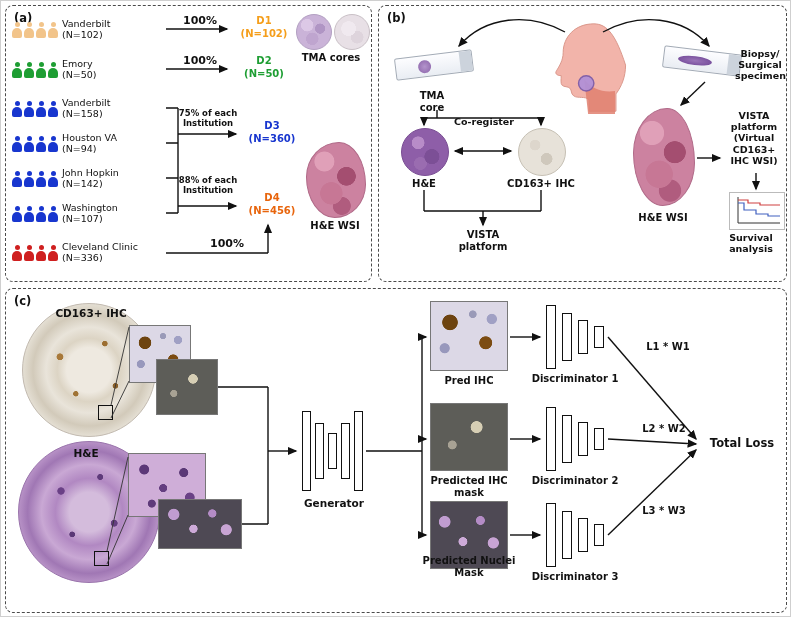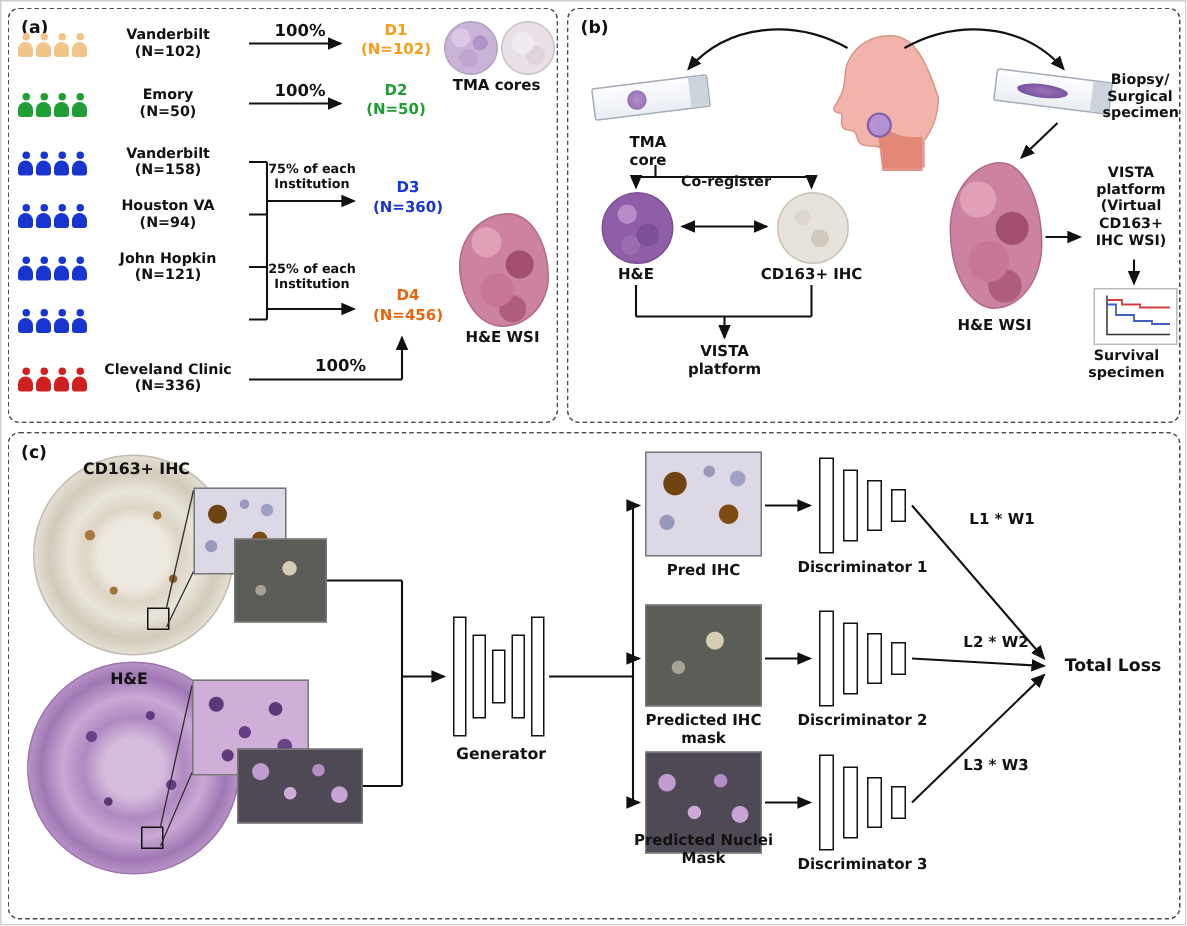--- a/index.html
+++ b/index.html
@@ -11,21 +11,21 @@
   #panel-c{left:4px;top:287px;width:782px;height:325px;}
   .pletter{position:absolute;left:8px;top:5px;font-weight:bold;font-size:11.5px;}
   .wires{position:absolute;left:0;top:0;pointer-events:none;}
   .lbl{position:absolute;font-weight:bold;text-align:center;line-height:1.18;font-size:10px;color:#111;}
   
   .cohort{position:absolute;left:6px;display:flex;align-items:center;height:28px;}
   .persons{display:flex;gap:2px;margin-right:4px;}
   .person{position:relative;width:10px;height:16px;display:inline-block;}
   .person::before{content:"";position:absolute;top:0;left:2.5px;width:5px;height:5px;border-radius:50%;background:currentColor;}
   .person::after{content:"";position:absolute;top:5.5px;left:0;width:10px;height:10px;border-radius:5px 5px 2px 2px;background:currentColor;}
-  .cohort-text{width:100px;text-align:center;font-weight:bold;font-size:9.5px;line-height:1.15;color:#111;}
+  .cohort-text{width:100px;text-align:left;font-weight:normal;font-size:9.5px;line-height:1.15;color:#111;}
   .dset{position:absolute;width:64px;text-align:center;font-weight:bold;font-size:10px;line-height:1.25;}
   .flabel{position:absolute;font-weight:bold;font-size:11px;text-align:center;line-height:1.15;color:#111;}
   .circle{position:absolute;border-radius:50%;}
   .tex-tma1{background:radial-gradient(circle at 30% 30%,#dcc8e6 0 18%,transparent 19%),radial-gradient(circle at 68% 40%,#b095c4 0 16%,transparent 17%),radial-gradient(circle at 45% 70%,#bfa5cf 0 20%,transparent 21%),#cab3d8;border:1px solid #b3a0c2;}
   .tex-tma2{background:radial-gradient(circle at 40% 40%,#f0e9ef 0 25%,transparent 26%),radial-gradient(circle at 65% 65%,#ded4dc 0 20%,transparent 21%),#e8e0e6;border:1px solid #c9c0c6;}
   .tex-wsi{position:absolute;background:radial-gradient(circle at 30% 25%,#e0a0b8 0 14%,transparent 15%),radial-gradient(circle at 68% 45%,#a44e70 0 16%,transparent 17%),radial-gradient(circle at 42% 68%,#c77795 0 18%,transparent 19%),radial-gradient(circle at 60% 85%,#b05c7e 0 12%,transparent 13%),#cc82a0;border-radius:55% 45% 52% 48% / 46% 56% 44% 54%;border:1px solid #b06a88;}
   
   .slide{position:absolute;width:76px;height:20px;background:linear-gradient(#fdfdff,#e9edf3);border:1px solid #a3abb6;border-radius:2px;}
   .slide-frost{position:absolute;right:0;top:0;bottom:0;width:12px;background:#ccd3dc;}
   .slide-blob-round{position:absolute;left:22px;top:3.5px;width:13px;height:13px;border-radius:50%;background:radial-gradient(#b494cc,#8a62a8);}
@@ -90,44 +90,45 @@
         </span>
       <span class="cohort-text"><span>Houston VA</span><br><span>(N=94)</span></span>
     </div>
     <div class="cohort" style="top:159px">
       <span class="persons" style="color: rgb(24, 54, 207);">
           <i class="person"></i>
           <i class="person"></i>
           <i class="person"></i>
           <i class="person"></i>
         </span>
-      <span class="cohort-text"><span>John Hopkin</span><br><span>(N=121)</span></span>
+      <span class="cohort-text"><span>John Hopkin</span><br><span>(N=142)</span></span>
     </div>
     <div class="cohort" style="top:194px">
       <span class="persons" style="color: rgb(24, 54, 207);">
           <i class="person"></i>
           <i class="person"></i>
           <i class="person"></i>
           <i class="person"></i>
         </span>
+      <span class="cohort-text"><span>Washington</span><br><span>(N=107)</span></span>
     </div>
     <div class="cohort" style="top:233px">
       <span class="persons" style="color: rgb(207, 31, 31);">
           <i class="person"></i>
           <i class="person"></i>
           <i class="person"></i>
           <i class="person"></i>
         </span>
       <span class="cohort-text"><span>Cleveland Clinic</span><br><span>(N=336)</span></span>
     </div>
 
     <div class="flabel" style="left:168px;top:9px;width:52px">100%</div>
     <div class="flabel" style="left:168px;top:49px;width:52px">100%</div>
     <div class="flabel" style="left:166px;top:103px;width:72px;font-size:8.5px">75% of each Institution</div>
-    <div class="flabel" style="left:166px;top:170px;width:72px;font-size:8.5px">25% of each Institution</div>
+    <div class="flabel" style="left:166px;top:170px;width:72px;font-size:8.5px">88% of each Institution</div>
     <div class="flabel" style="left:196px;top:232px;width:50px">100%</div>
 
     <div class="dset" style="left: 226px; top: 9px; color: rgb(245, 158, 27);"><span>D1</span><br><span>(N=102)</span></div>
     <div class="dset" style="left: 226px; top: 49px; color: rgb(30, 158, 51);"><span>D2</span><br><span>(N=50)</span></div>
     <div class="dset" style="left: 234px; top: 114px; color: rgb(24, 54, 207);"><span>D3</span><br><span>(N=360)</span></div>
     <div class="dset" style="left: 234px; top: 186px; color: rgb(232, 101, 13);"><span>D4</span><br><span>(N=456)</span></div>
 
     <div class="circle tex-tma1" style="left:290px;top:8px;width:34px;height:34px"></div>
     <div class="circle tex-tma2" style="left:328px;top:8px;width:34px;height:34px"></div>
     <div class="lbl" style="left:284px;top:46px;width:82px">TMA cores</div>
@@ -183,21 +184,21 @@
 
     <div class="tex-wsi" style="left:254px;top:102px;width:60px;height:96px"></div>
     <div class="lbl" style="left:246px;top:206px;width:76px">H&amp;E WSI</div>
     <div class="lbl" style="left:344px;top:104px;width:62px;font-size:9.5px">VISTA platform (Virtual CD163+ IHC WSI)</div>
 
     <svg style="position:absolute;left:350px;top:186px;background:#fff;border:1px solid #bbb" width="54" height="36" viewBox="0 0 54 36">
       <path d="M8,4 V30 H50" stroke="#333" stroke-width="1" fill="none"></path>
       <path d="M8,7 H18 V10 H30 V12 H50" stroke="#d04040" stroke-width="1.2" fill="none"></path>
       <path d="M8,10 H14 V17 H26 V21 H38 V23 H50" stroke="#4060c0" stroke-width="1.2" fill="none"></path>
     </svg>
-    <div class="lbl" style="left:336px;top:226px;width:72px;font-size:9.5px">Survival specimen</div>
+    <div class="lbl" style="left:336px;top:226px;width:72px;font-size:9.5px">Survival analysis</div>
 
     <svg class="wires" width="409" height="277">
       <defs>
           <marker id="ah-b" markerWidth="8" markerHeight="8" refX="6" refY="3" orient="auto-start-reverse">
             <path d="M0,0 L7,3 L0,6 Z" fill="#111"></path>
           </marker>
             <marker id="ah-b2" markerWidth="8" markerHeight="8" refX="6" refY="3" orient="auto">
             <path d="M0,0 L7,3 L0,6 Z" fill="#111"></path>
           </marker>
         </defs>

